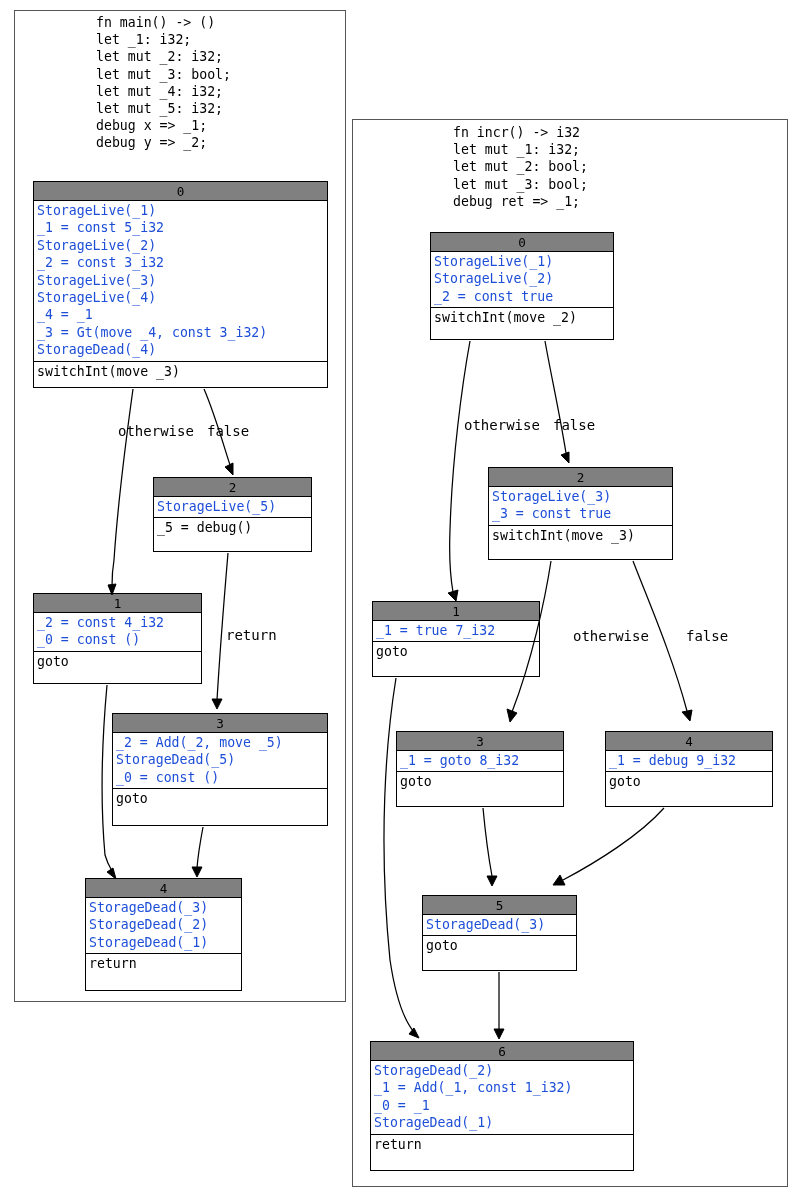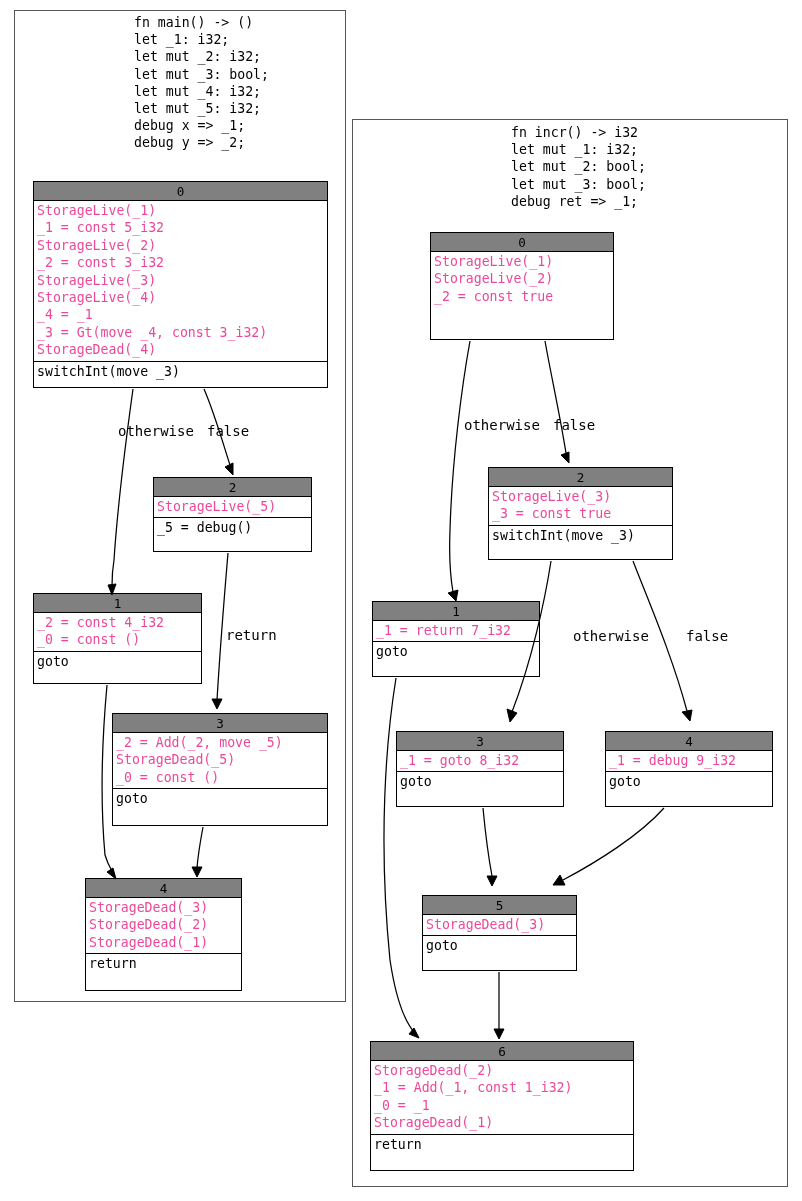--- a/index.html
+++ b/index.html
@@ -3,27 +3,27 @@
 <meta charset="utf-8">
 <style>
   html,body{margin:0;padding:0;background:#ffffff;}
   body{width:802px;height:1201px;position:relative;overflow:hidden;
        font-family:"DejaVu Sans Mono","Liberation Mono",monospace;}
   #stage{position:absolute;left:0;top:0;width:802px;height:1201px;}
 
   .cluster{position:absolute;border:1.6px solid #555;background:transparent;box-sizing:border-box;}
 
   .fnheader{position:absolute;white-space:pre;font-size:13.2px;line-height:17.2px;
-            color:#000;letter-spacing:0px;margin-left:38px;}
+            color:#000;letter-spacing:0px;}
 
   .bb{position:absolute;border:1.2px solid #000;background:#fff;box-sizing:border-box;}
   .bb .hdr{background:#808080;color:#000;text-align:center;font-size:12.6px;
            line-height:19px;height:19px;border-bottom:1.2px solid #000;box-sizing:border-box;}
   .bb .stmts{white-space:pre;font-size:13.2px;line-height:17.4px;padding:1px 3px 2px 3px;
-             color:#ec4899;box-sizing:border-box;}
+             color:#1d4ed8;box-sizing:border-box;}
   .bb .term{white-space:pre;font-size:13.2px;line-height:17.4px;padding:1px 3px 2px 3px;
             border-top:1.2px solid #000;color:#000;box-sizing:border-box;}
 
   .elabel{position:absolute;white-space:pre;font-size:14px;line-height:15px;color:#000;}
 
   svg.edges{position:absolute;left:0;top:0;width:802px;height:1201px;overflow:visible;}
   svg.edges path{fill:none;stroke:#000;stroke-width:1.25px;}
   svg.edges polygon{fill:#000;stroke:#000;stroke-width:1px;}
 </style>
 </head>
@@ -84,43 +84,44 @@
 StorageDead(_1)</div>
     <div class="term">return</div>
   </div>
 
   <div class="elabel" style="left:118px;top:424px;">otherwise</div>
   <div class="elabel" style="left:207px;top:424px;">false</div>
   <div class="elabel" style="left:226px;top:628px;">return</div>
 
   <div class="cluster" style="left:352px;top:119px;width:436px;height:1068px;"></div>
 
-  <div class="fnheader" style="left:473px;top:124px;">fn incr() -&gt; i32
+  <div class="fnheader" style="left:453px;top:124px;">fn incr() -&gt; i32
 let mut _1: i32;
 let mut _2: bool;
 let mut _3: bool;
 debug ret =&gt; _1;</div>
 
   <div class="bb" style="left:430px;top:232px;width:184px;height:108px;">
     <div class="hdr">0</div>
     <div class="stmts">StorageLive(_1)
 StorageLive(_2)
 _2 = const true</div>
+    <div class="term">switchInt(move _2)</div>
   </div>
 
   <div class="bb" style="left:488px;top:467px;width:185px;height:93px;">
     <div class="hdr">2</div>
     <div class="stmts">StorageLive(_3)
 _3 = const true</div>
     <div class="term">switchInt(move _3)</div>
   </div>
 
   <div class="bb" style="left:372px;top:601px;width:168px;height:76px;">
     <div class="hdr">1</div>
-    <div class="stmts">_1 = return 7_i32</div>
+    <div class="stmts">_1 = true 7_i32</div>
     <div class="term">goto</div>
   </div>
 
   <div class="bb" style="left:396px;top:731px;width:168px;height:76px;">
     <div class="hdr">3</div>
     <div class="stmts">_1 = goto 8_i32</div>
     <div class="term">goto</div>
   </div>
 
   <div class="bb" style="left:605px;top:731px;width:168px;height:76px;">

